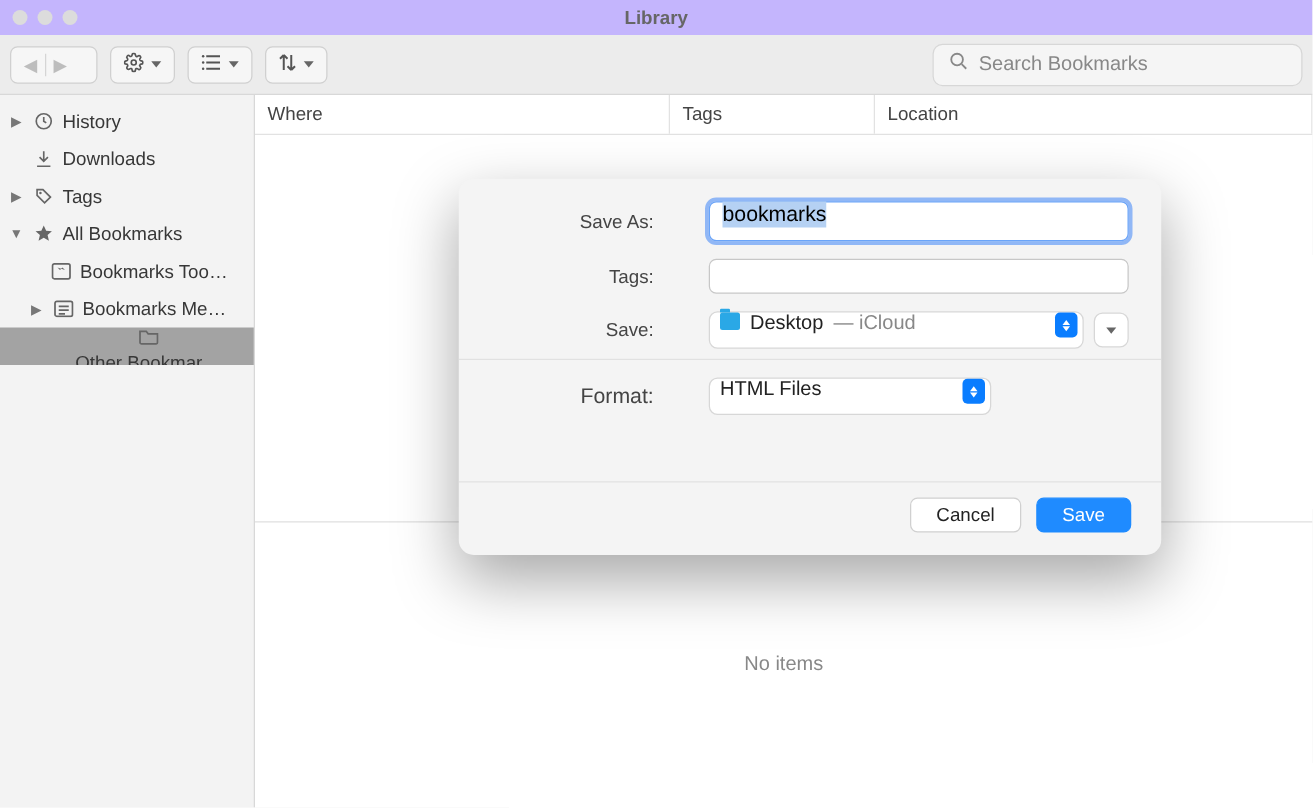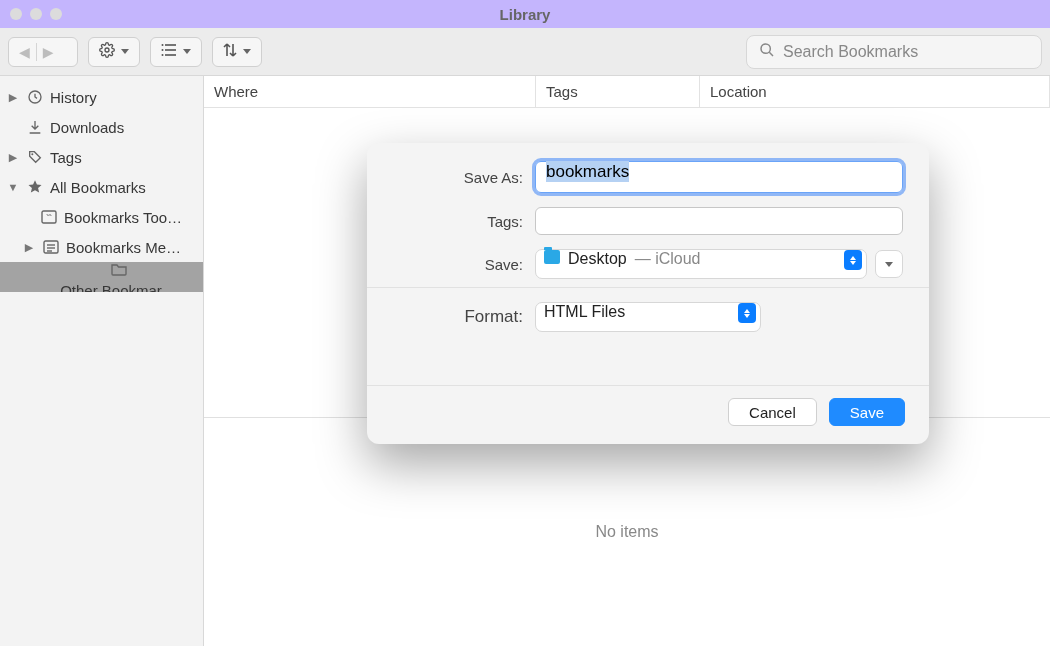--- a/index.html
+++ b/index.html
@@ -116,21 +116,21 @@
   .sheet {
     position:absolute;
     left: 367px; top: 143px;
     width: 562px;
     background:#f4f4f4;
     border-radius:12px;
     box-shadow: 0 20px 50px rgba(0,0,0,0.35);
     overflow: hidden;
   }
   .sheet-body { padding: 18px 26px 0 26px; }
-  .form-row { display:flex; align-items:center; margin-bottom:14px; }
+  .form-row { display:flex; align-items:center; margin-bottom:14px;gap:32px; }
   .form-label { width: 130px; text-align:right; margin-right:12px; color:#444; font-size:15px;}
   .text-input {
     flex:1; height:32px;
     border:1px solid #c7c7c7; border-radius:6px;
     background:#fff;
     padding: 0 10px;
     font-size:17px;
     color:#000000;
   }
   .text-input.focused {

